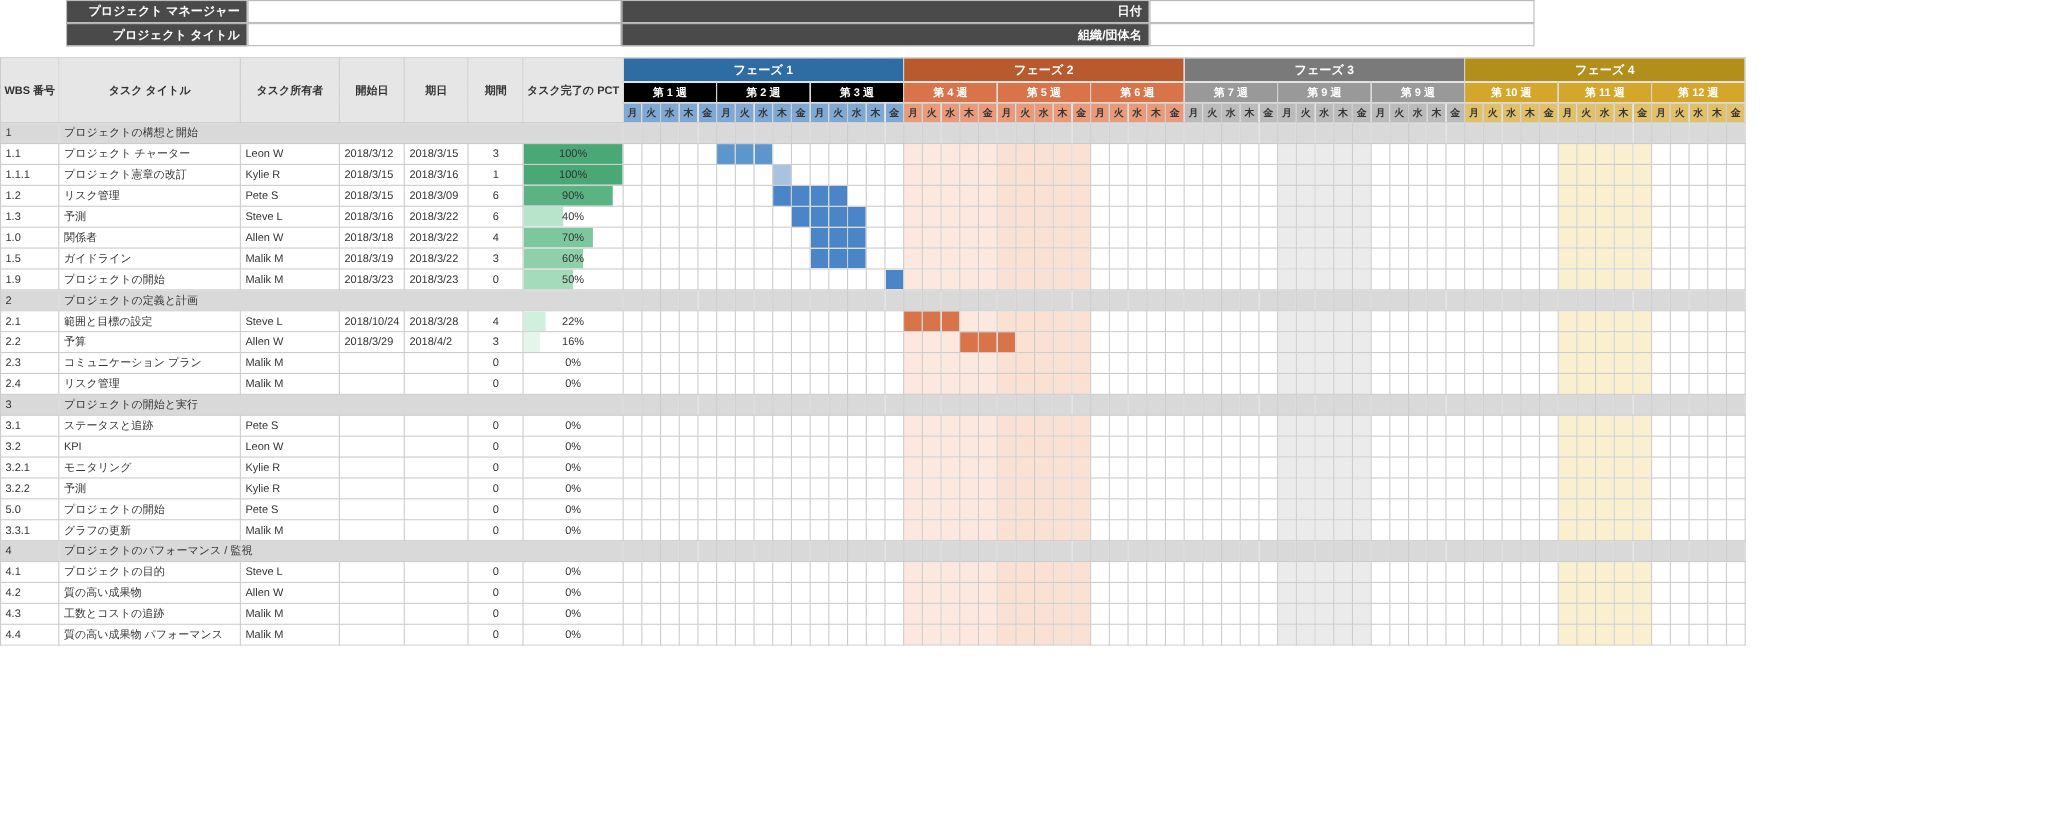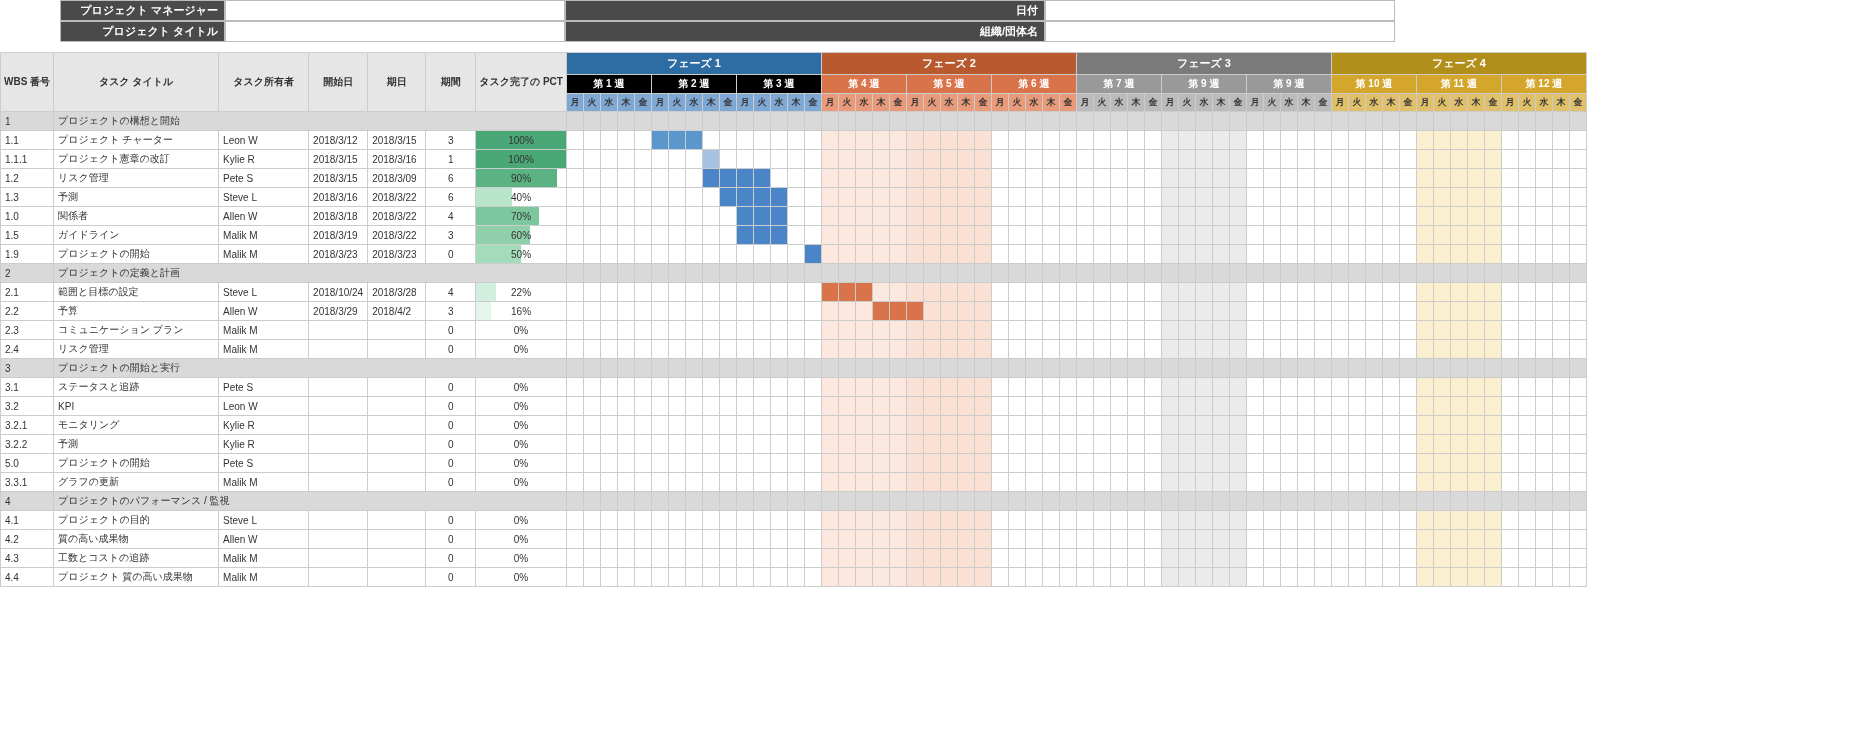--- a/index.html
+++ b/index.html
@@ -1788,21 +1788,21 @@
           <td class="day gantt-cell w11-bg" style=""></td>
           <td class="day gantt-cell w11-bg" style=""></td>
           <td class="day gantt-cell " style=""></td>
           <td class="day gantt-cell " style=""></td>
           <td class="day gantt-cell " style=""></td>
           <td class="day gantt-cell " style=""></td>
           <td class="day gantt-cell " style=""></td>
         </tr>
         <tr>
           <td class="wbs">4.4</td>
-          <td>プロジェクト 質の高い成果物</td>
+          <td>質の高い成果物 パフォーマンス</td>
           <td>Malik M</td>
           <td></td>
           <td></td>
           <td class="dur">0</td>
           <td class="pct-cell"><div class="pct-bar" style="width:0%;background:transparent"></div><span class="pct-txt">0%</span></td>
           <td class="day gantt-cell " style=""></td>
           <td class="day gantt-cell " style=""></td>
           <td class="day gantt-cell " style=""></td>
           <td class="day gantt-cell " style=""></td>
           <td class="day gantt-cell " style=""></td>

